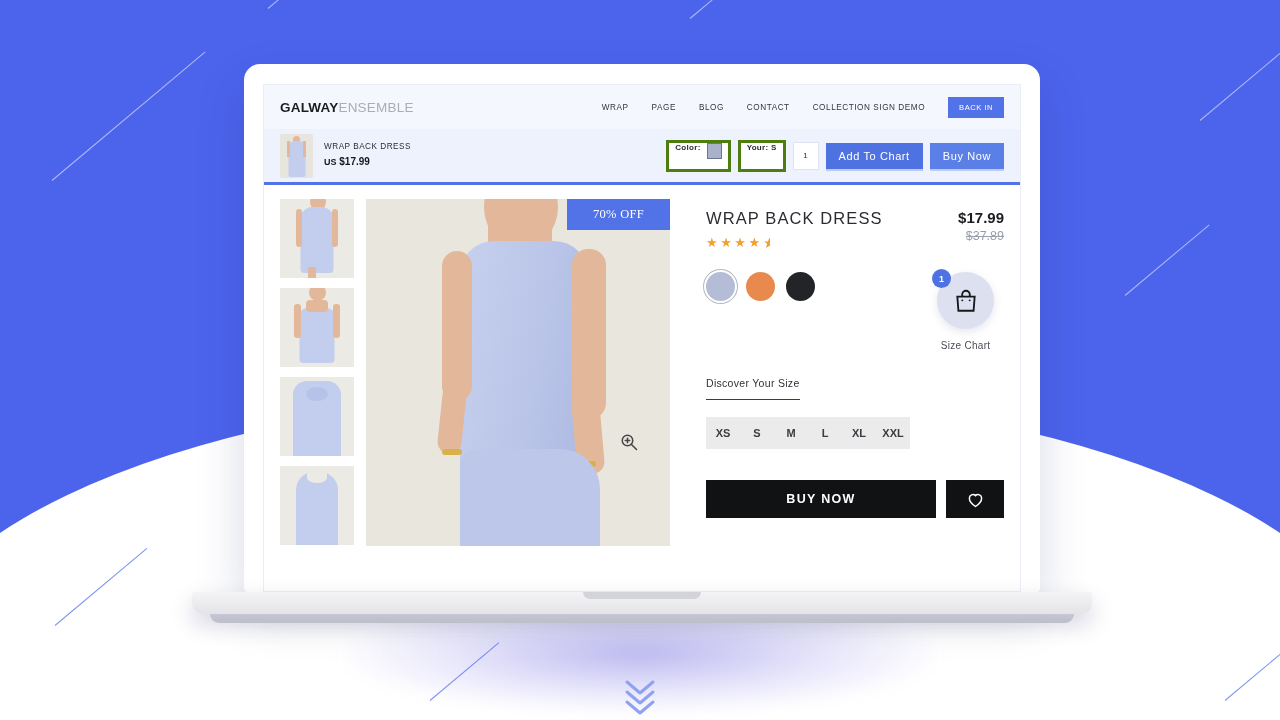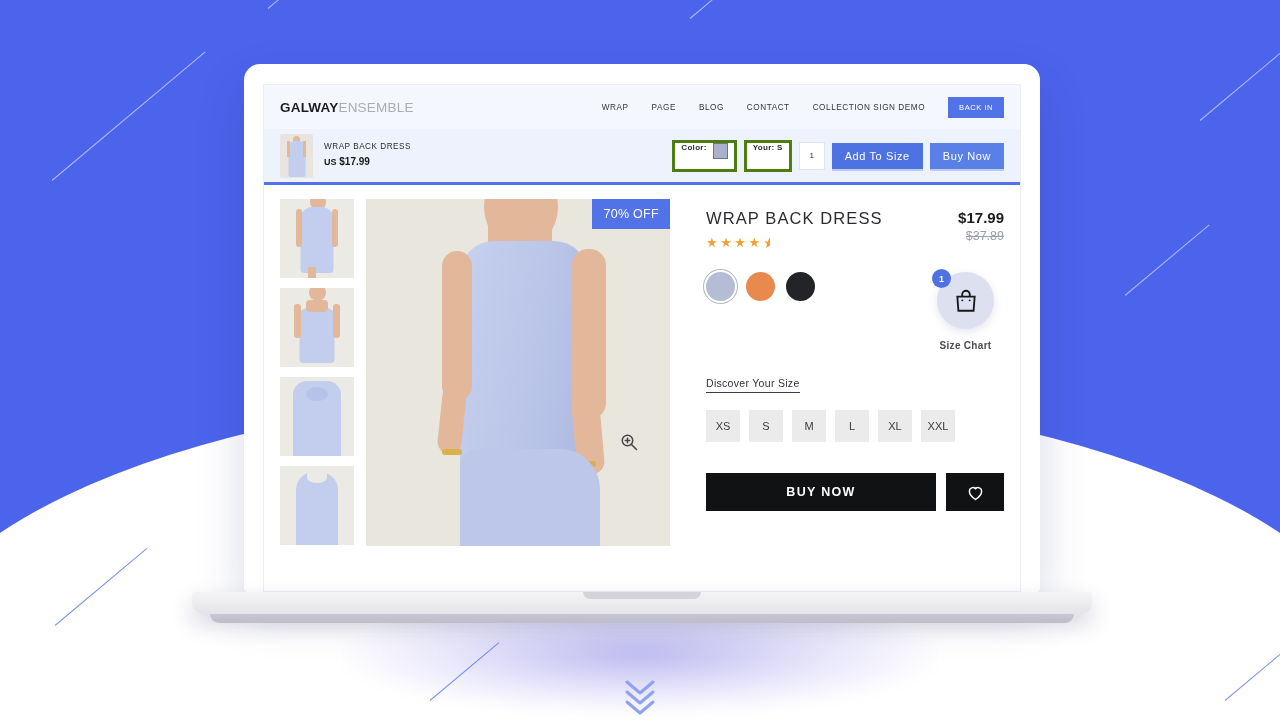--- a/index.html
+++ b/index.html
@@ -106,21 +106,21 @@
   .product{display:flex;padding:14px 16px 0 16px;box-sizing:border-box;}
   .thumbs{display:flex;flex-direction:column;gap:10px;width:74px;flex:none;}
   .thumb{
     width:74px;height:79px;background:#eceae4;position:relative;overflow:hidden;cursor:pointer;
   }
   .gallery{
     margin-left:12px;width:304px;height:347px;background:#e9e6de;position:relative;overflow:hidden;flex:none;
   }
   .badge-off{
     position:absolute;right:0;top:0;background:#5272e8;color:#fff;
-    font-size:12.5px;letter-spacing:.3px;padding:8px 11px;
+    font-size:12.5px;letter-spacing:.3px;padding:8px 26px;font-family:Liberation Serif, serif;
   }
   .zoom-ic{
     position:absolute;right:32px;bottom:95px;width:18px;height:18px;opacity:.85;
   }
 
   .info{margin-left:36px;flex:1;padding-top:10px;}
   .row1{display:flex;align-items:flex-start;}
   .p-title{font-size:16.5px;letter-spacing:1.1px;color:#2a2c31;font-weight:normal;}
   .prices{margin-left:auto;text-align:right;}
   .p-now{font-size:15px;font-weight:bold;color:#1b1c20;}
@@ -136,27 +136,27 @@
   .cart-circle{
     width:57px;height:57px;border-radius:50%;background:#dde1ef;
     display:flex;align-items:center;justify-content:center;position:relative;margin:0 auto;
     box-shadow:0 3px 9px rgba(80,90,150,.15);
   }
   .cart-badge{
     position:absolute;left:-5px;top:-3px;width:19px;height:19px;border-radius:50%;
     background:#4f72e3;color:#fff;font-size:9px;display:flex;align-items:center;justify-content:center;
     font-weight:bold;
   }
-  .cart-lbl{font-size:10px;color:#4b4d55;margin-top:11px;letter-spacing:.3px;font-weight:bold;}
+  .cart-lbl{font-size:10px;color:#4b4d55;margin-top:11px;letter-spacing:.3px;}
 
   .discover{
     margin-top:26px;font-size:10.5px;color:#2f3138;letter-spacing:.3px;
-    display:inline-block;border-bottom:1.4px solid #3a3c42;padding-bottom:3px;
-  }
-  .sizes{display:flex;gap:9px;margin-top:17px;}
+    display:inline-block;border-bottom:1.4px solid #3a3c42;padding-bottom:10px;
+  }
+  .sizes{display:flex;margin-top:17px;font-weight:bold;}
   .size{
     width:34px;height:32px;background:#ebebeb;display:flex;align-items:center;justify-content:center;
     font-size:11px;color:#3a3c42;cursor:pointer;
   }
   .row4{display:flex;gap:10px;margin-top:31px;align-items:stretch;}
   .buy-now{
     flex:1;background:#111214;color:#fff;height:38px;display:flex;align-items:center;justify-content:center;
     font-size:12.5px;letter-spacing:1.3px;font-weight:bold;cursor:pointer;
   }
   .wish{
@@ -222,21 +222,21 @@
           </div>
           <div class="sb-right">
             <div class="pill">
               <span>Color:</span>
               <span class="sw"></span>
             </div>
             <div class="pill">
               <span>Your: S</span>
             </div>
             <div class="qty">1</div>
-            <div class="btn-blue">Add To Size</div>
+            <div class="btn-blue">Add To Chart</div>
             <div class="btn-blue b2">Buy Now</div>
           </div>
         </div>
 
         <div class="product">
 
           <div class="thumbs">
             <div class="thumb">
               <div class="skin" style="left:30px;top:-6px;width:16px;height:18px;border-radius:50%;"></div>
               <div class="dress" style="top:8px;width:33px;height:66px;border-radius:12px 12px 4px 4px;"></div>

